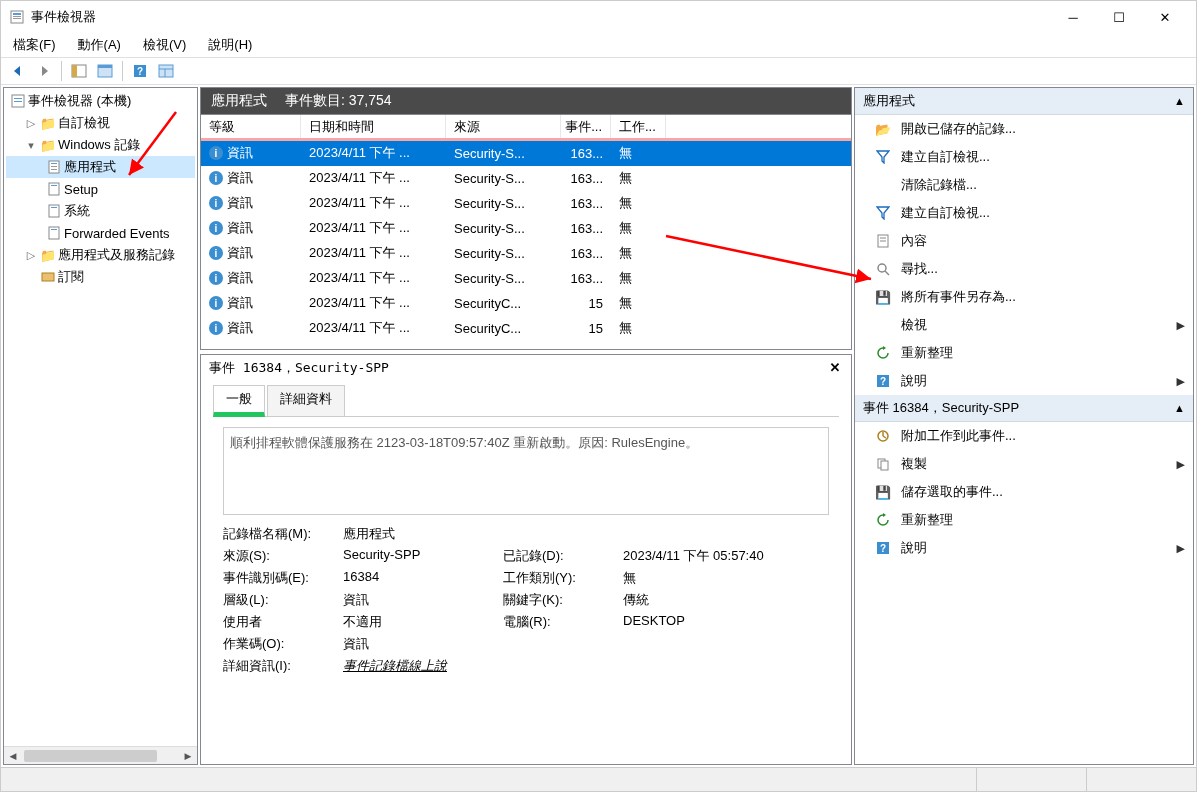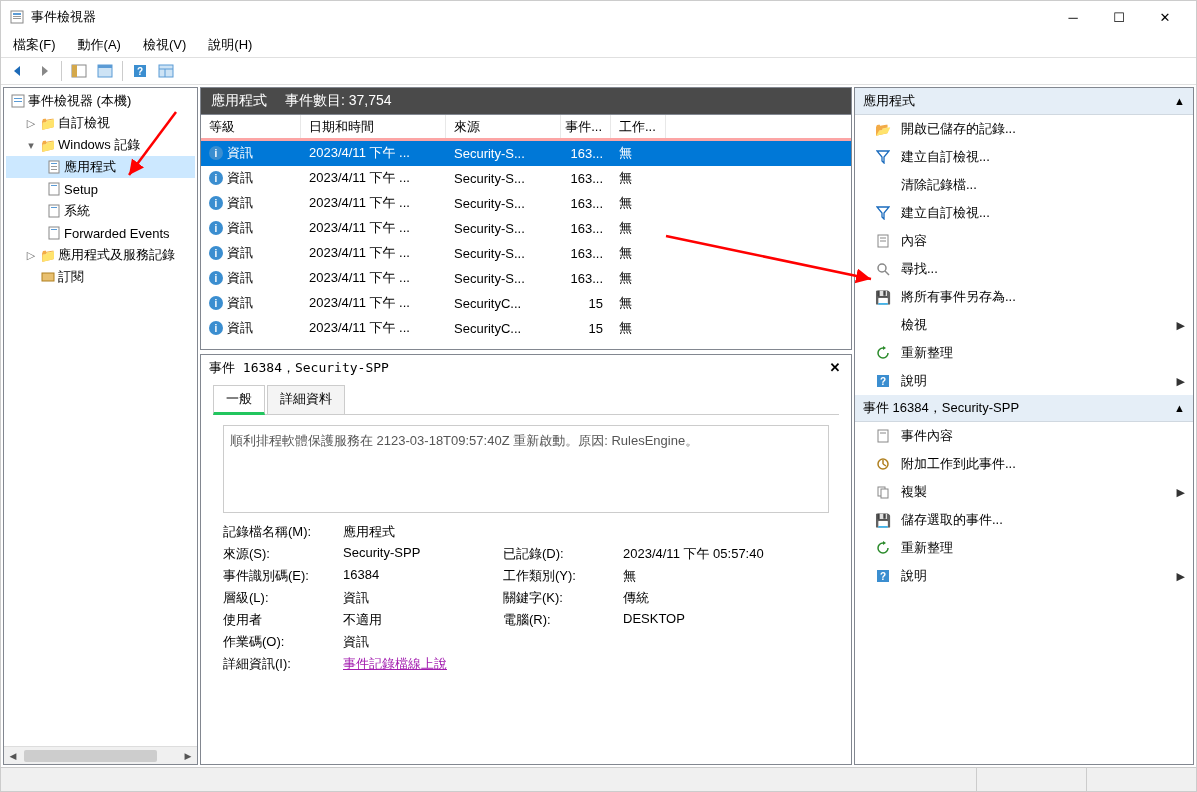--- a/index.html
+++ b/index.html
@@ -51,27 +51,27 @@
 .row.selected { background: #0078d7; color: #fff; }
 .row .cell { padding: 0 8px; white-space: nowrap; overflow: hidden; text-overflow: ellipsis; display: flex; align-items: center; gap: 4px; }
 .info-icon { width: 14px; height: 14px; border-radius: 50%; background: #3b8ed0; color: #fff; font-size: 10px; display: inline-flex; align-items: center; justify-content: center; font-weight: bold; flex-shrink: 0; }
 
 .mid-detail { border: 1px solid #828790; flex: 1; margin-top: 4px; background: #fff; display: flex; flex-direction: column; min-height: 0; }
 .detail-title { padding: 4px 8px; font-size: 13px; display: flex; }
 .detail-title .dt { flex: 1; font-family: "Microsoft JhengHei", monospace; }
 .detail-close { width: 16px; height: 16px; display: flex; align-items: center; justify-content: center; cursor: pointer; font-weight: bold; }
 .tabs { display: flex; padding: 4px 12px 0 12px; gap: 2px; }
 .tab { padding: 4px 12px; border: 1px solid #ccc; border-bottom: none; background: #fff; cursor: pointer; position: relative; font-size: 13px; }
-.tab.active { border-bottom: 3px solid #22c55e; margin-bottom: -1px; z-index: 2; }
+.tab.active { border-bottom: 5px solid #22c55e; margin-bottom: -1px; z-index: 2; }
 .tab.inactive { background: #f4f4f4; }
 .tab-body { border-top: 1px solid #ccc; margin: 0 12px 12px 12px; padding: 10px; flex: 1; overflow: auto; }
 .desc-box { border: 1px solid #ccc; padding: 6px; height: 88px; font-size: 13px; color: #555; overflow: auto; margin-bottom: 10px; }
 .field-grid { display: grid; grid-template-columns: 120px 160px 120px 200px; row-gap: 4px; font-size: 13px; }
 .field-label { color: #000; }
-.field-link { color: #a21caf; text-decoration: underline; cursor: pointer; }
+.field-link { color: #000000; text-decoration: underline; cursor: pointer; font-style: italic; }
 
 
 .actions-pane { width: 340px; border: 1px solid #828790; margin: 2px; display: flex; flex-direction: column; background: #fff; overflow: hidden; }
 .actions-header { background: #f4f4f4; padding: 4px 8px; font-size: 14px; font-weight: bold; border-bottom: 1px solid #ccc; }
 .actions-body { flex: 1; overflow-y: auto; }
 .action-section-title { background: #e5eef7; padding: 4px 8px; font-size: 13px; border-bottom: 1px solid #d0d8e0; display: flex; justify-content: space-between; align-items: center; }
 .action-section-title .collapse { font-size: 11px; cursor: pointer; }
 .action-item { display: flex; align-items: center; padding: 5px 8px 5px 20px; gap: 10px; cursor: pointer; justify-content: space-between; }
 .action-item .ai-left { display: flex; align-items: center; gap: 10px; }
 .action-item .arrow-right { font-size: 11px; color: #333; }
@@ -507,31 +507,20 @@
           </div>
 
         <div class="action-section-title">
           <span>事件 16384，Security-SPP</span>
           <span class="collapse">▲</span>
         </div>
         <div class="action-item">
             <div class="ai-left">
               <span class="aicon">
                 <svg width="14" height="14" viewBox="0 0 14 14">
-                  <rect x="2" y="1" width="10" height="12" fill="none" stroke="#888"></rect>
-                  <line x1="4" y1="4" x2="10" y2="4" stroke="#888"></line>
-                </svg>
-              </span>
-              <span>事件內容</span>
-            </div>
-          </div>
-        <div class="action-item">
-            <div class="ai-left">
-              <span class="aicon">
-                <svg width="14" height="14" viewBox="0 0 14 14">
                   <circle cx="7" cy="7" r="5" fill="none" stroke="#b08020" stroke-width="1.5"></circle>
                   <line x1="7" y1="7" x2="7" y2="3" stroke="#b08020" stroke-width="1.5"></line>
                   <line x1="7" y1="7" x2="10" y2="9" stroke="#b08020" stroke-width="1.5"></line>
                 </svg>
               </span>
               <span>附加工作到此事件...</span>
             </div>
           </div>
         <div class="action-item">
             <div class="ai-left">

